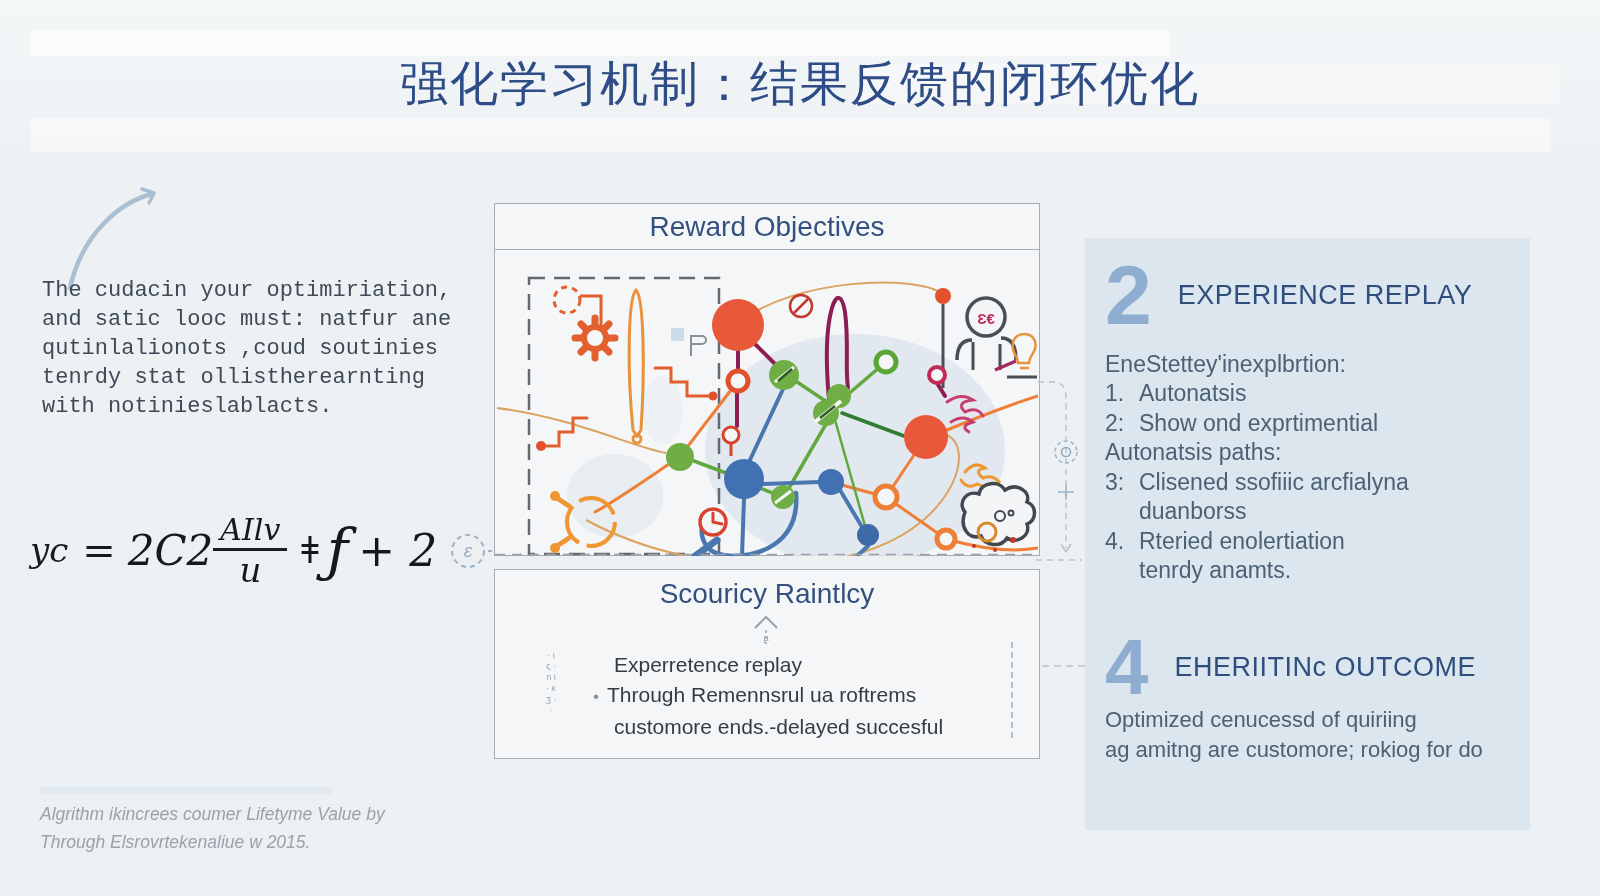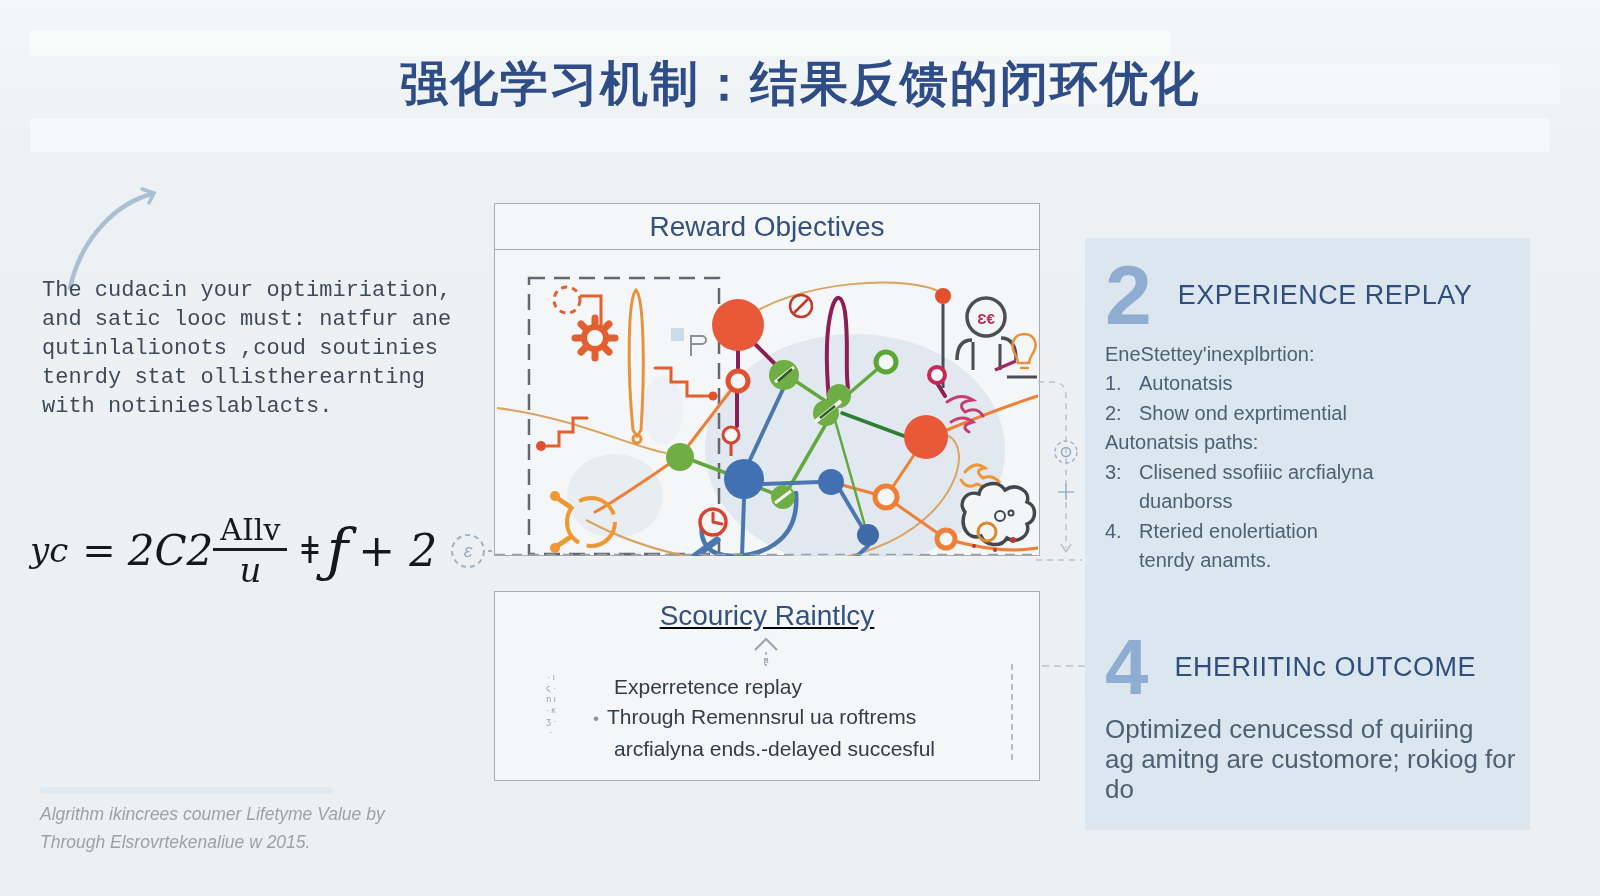--- a/index.html
+++ b/index.html
@@ -1,61 +1,61 @@
 <!DOCTYPE html>
 <html><head>
 <meta charset="utf-8">
 <style>
   html,body{margin:0;padding:0;background:#eef1f3;}
   .stage{position:relative;width:1600px;height:896px;overflow:hidden;
     background:linear-gradient(180deg,#f4f7f8 0%,#eef1f3 18%,#edf0f2 100%);
     font-family:"Liberation Sans",sans-serif;}
   .strip{position:absolute;border-radius:4px;}
   .title{position:absolute;left:0;right:0;top:52px;text-align:center;
-    font-size:48px;font-weight:700;color:#2e4c85;letter-spacing:2px;}
+    font-size:48px;font-weight:400;color:#2e4c85;letter-spacing:2px;}
   .intro{position:absolute;left:42px;top:276px;width:440px;
     font-size:22px;line-height:29px;color:#3e4a57;font-family:Liberation Mono, monospace;}
   
   .formula{position:absolute;left:30px;top:498px;height:104px;display:flex;
     align-items:center;font-family:"DejaVu Serif",serif;color:#15181c;}
   .formula .lhs{font-style:italic;font-size:34px;margin-right:14px;}
   .formula .eq{font-size:40px;margin-right:12px;}
   .formula .coef{font-style:italic;font-size:42px;}
   .frac{display:inline-flex;flex-direction:column;align-items:center;margin-right:14px;}
-  .frac .num{font-size:30px;line-height:30px;}
+  .frac .num{font-style:italic;font-size:30px;line-height:30px;}
   .frac .bar{width:74px;height:3px;background:#1a1d22;margin:3px 0;}
   .frac .den{font-style:italic;font-size:34px;line-height:32px;}
   .formula .op{font-size:38px;margin-right:8px;}
   .formula .func{font-style:italic;font-size:58px;margin-right:10px;line-height:50px;}
   .formula .tail{font-size:44px;font-style:italic;}
   
   .rbox{position:absolute;left:494px;top:203px;width:546px;height:353px;
     background:#f4f6f7;border:1.5px solid #a6adb5;box-sizing:border-box;}
   .rbox-header{height:45px;border-bottom:1.5px solid #a6adb5;display:flex;
     align-items:center;justify-content:center;font-size:28px;color:#33507e;font-weight:500;}
-  .pbox{position:absolute;left:494px;top:591px;width:546px;height:190px;
-    background:#f4f6f7;border:1.5px solid #a6adb5;box-sizing:border-box;text-decoration:underline;}
+  .pbox{position:absolute;left:494px;top:569px;width:546px;height:190px;
+    background:#f4f6f7;border:1.5px solid #a6adb5;box-sizing:border-box;}
   .pbox-title{text-align:center;margin-top:8px;font-size:28px;color:#33507e;font-weight:500;}
   .pbox-arrow{position:absolute;left:255px;top:44px;}
   .pbox-list{position:absolute;left:98px;top:80px;font-size:21px;line-height:30px;color:#333c47;}
   .pbox-list .bullet{color:#8a93a0;margin-right:8px;font-size:17px;}
   .pbox-list .noind{margin-left:21px;}
   .side-glyphs{position:absolute;left:50px;top:80px;width:12px;font-size:9px;
     line-height:11px;color:#9aa3ad;text-align:center;}
   .inner-dash-v{position:absolute;left:516px;top:72px;height:96px;border-left:2px dashed #b6bec6;}
   
   .panel{position:absolute;left:1085px;top:238px;width:445px;height:592px;background:#dbe6ee;}
   .sec{position:absolute;left:20px;right:12px;}
   .sec-head{display:flex;align-items:center;gap:26px;}
   .numeral{font-size:84px;font-weight:700;color:#8fadd0;line-height:0.95;}
   .sec-title{font-size:27px;color:#2f4e7e;font-weight:500;letter-spacing:0.5px;}
-  .plist{margin-top:4px;font-size:20px;line-height:29.5px;color:#4d6175;}
+  .plist{margin-top:14px;font-size:23px;line-height:29.5px;color:#4d6175;}
   .plist .marker{display:inline-block;width:34px;}
   .plist .cont{padding-left:34px;}
-  .outcome-text{margin-top:10px;font-size:26px;line-height:30px;color:#4d6175;}
+  .outcome-text{margin-top:1px;font-size:22px;line-height:30px;color:#4d6175;}
   
   .footer-bar{position:absolute;left:40px;top:787px;width:292px;height:7px;
     background:#dfe9ef;border-radius:3px;}
   .footer{position:absolute;left:40px;top:800px;font-size:17.5px;line-height:28px;color:#99a2ab;font-style:italic;}
   svg{display:block;}
   .abs{position:absolute;}
 </style>
 </head>
 <body>
 
@@ -265,21 +265,21 @@
     <div class="pbox-title">Scouricy Raintlcy</div>
     <svg class="pbox-arrow" width="32" height="36" viewBox="0 0 32 36">
       <path d="M5,14 L16,3 L27,14" stroke="#9aa3ad" stroke-width="2" fill="none"></path>
       <path d="M16,16 V30" stroke="#9aa3ad" stroke-width="1.5" stroke-dasharray="3 3" fill="none"></path>
       <text x="16" y="27" font-size="9" fill="#9aa3ad" text-anchor="middle">µ</text>
     </svg>
     <div class="side-glyphs">· ι ς ∙ n ι ∙ κ ʒ ∙ ·</div>
     <div class="pbox-list">
       <div class="noind">Experretence replay</div>
       <div><span class="bullet">•</span><span>Through Remennsrul ua roftrems</span></div>
-      <div class="noind">arcfialyna ends.-delayed succesful</div>
+      <div class="noind">customore ends.-delayed succesful</div>
     </div>
     <div class="inner-dash-v"></div>
   </div>
 
   <svg class="abs" style="left:1036px;top:372px;" width="84" height="300" viewBox="0 0 84 300">
     <path d="M2,10 H18 Q30,10 30,26 V176" stroke="#b9c4cf" stroke-width="1.5" stroke-dasharray="6 5" fill="none"></path>
     <path d="M30,180 l-5,-8 M30,180 l5,-8" stroke="#b9c4cf" stroke-width="1.5" fill="none"></path>
     <circle cx="30" cy="80" r="11" stroke="#9db4c6" stroke-width="1.5" stroke-dasharray="4 3" fill="none"></circle>
     <circle cx="30" cy="80" r="4.5" stroke="#8fa9c0" stroke-width="1.5" fill="none"></circle>
     <path d="M30,112 V128 M22,120 H38" stroke="#9db4c6" stroke-width="1.5"></path>

